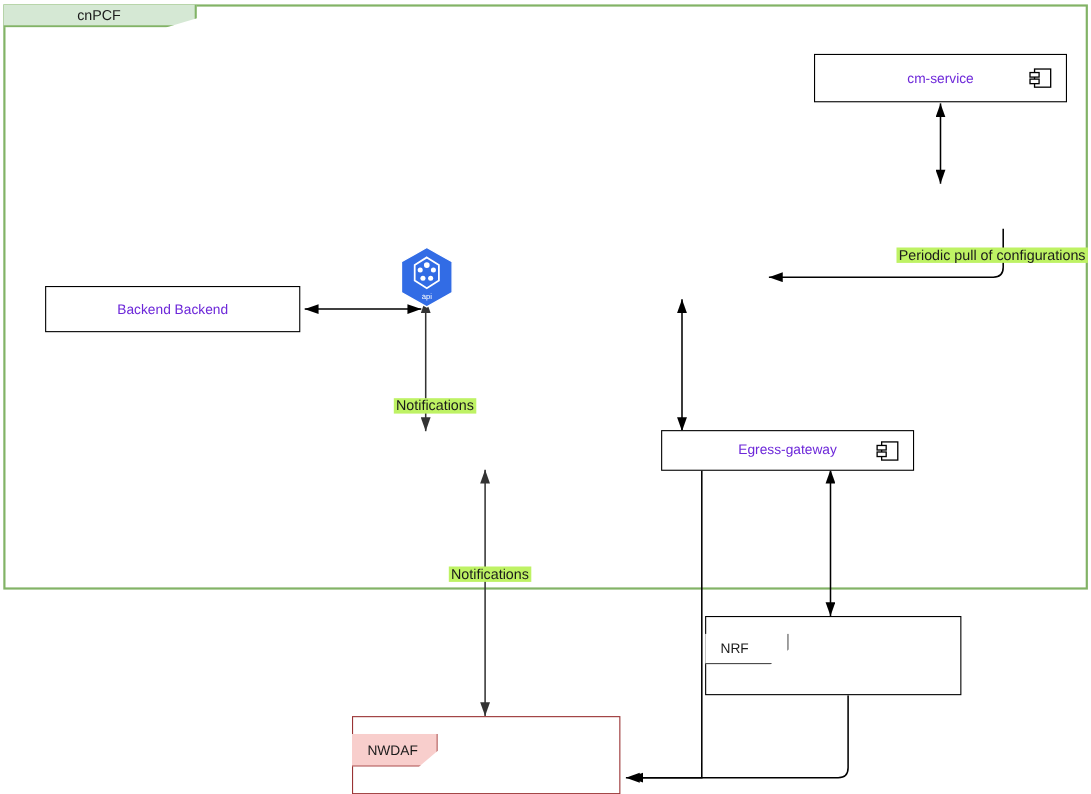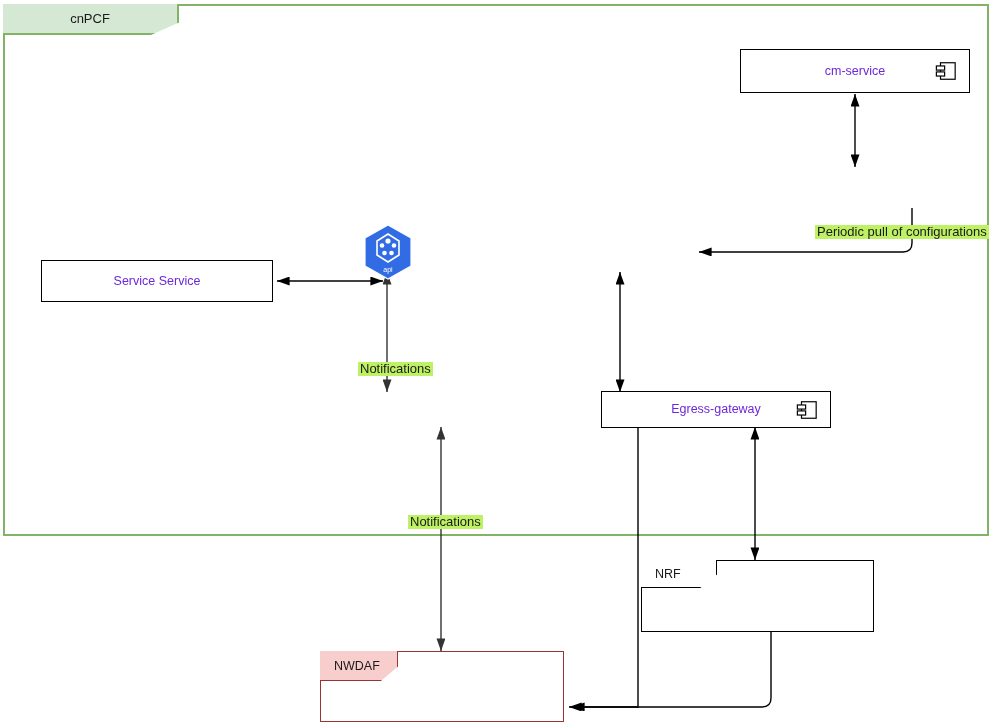--- a/index.html
+++ b/index.html
@@ -108,21 +108,21 @@
     position: absolute;
     left: 0; top: 0;
     width: 100%; height: 100%;
     box-sizing: border-box;
     border: 1px solid #000000;
     background: #ffffff;
   }
   .pkg-tab {
     position: absolute;
     left: 0;
-    top: 0;
+    top: 16px;
     box-sizing: border-box;
     border: 1px solid #000000;
     border-top: none;
     border-left: none;
     background: #ffffff;
     display: flex;
     align-items: center;
     padding-left: 14px;
     font-size: 12.5px;
     color: #1a1a1a;
@@ -141,21 +141,21 @@
     padding: 0 2px;
     line-height: 1.1;
   }
 </style>
 </head>
 <body>
 
 <div id="canvas">
 
   <div class="container-box" style="left:3px; top:4px; width:986px; height:532px;"></div>
-  <div class="container-tab" style="left:3px; top:4px; width:176px; height:31px;">
+  <div class="container-tab" style="left:3px; top:4px; width:176px; height:21px;">
     <span>cnPCF</span>
   </div>
 
   <svg class="layer" viewBox="0 0 992 722">
     <defs>
       <marker id="ah" markerWidth="10" markerHeight="10" refX="9" refY="3.2" orient="auto" markerUnits="strokeWidth">
         <path d="M0,0 L9,3.2 L0,6.4 z" fill="#000000"></path>
       </marker>
       <marker id="ah-start" markerWidth="10" markerHeight="10" refX="0" refY="3.2" orient="auto" markerUnits="strokeWidth">
         <path d="M9,0 L0,3.2 L9,6.4 z" fill="#000000"></path>
@@ -207,21 +207,21 @@
       <circle cx="26" cy="17" r="2.6"></circle>
       <circle cx="20" cy="21.5" r="2.3"></circle>
       <circle cx="32" cy="21.5" r="2.3"></circle>
       <circle cx="22.5" cy="29" r="2.3"></circle>
       <circle cx="29.5" cy="29" r="2.3"></circle>
     </g>
     <text x="26" y="48" text-anchor="middle" font-family="Liberation Sans, sans-serif" font-size="7" fill="#ffffff">api</text>
   </svg>
 
   <div class="comp" style="left:41px; top:260px; width:232px; height:42px;">
-    <span class="comp-label">Service Service</span>
+    <span class="comp-label">Backend Backend</span>
   </div>
 
 
   <div class="comp" style="left:601px; top:391px; width:230px; height:37px;">
     <span class="comp-label">Egress-gateway</span>
     <svg class="comp-icon" viewBox="0 0 24 24">
       <rect x="6" y="3" width="16" height="18" fill="#ffffff" stroke="#000000" stroke-width="1.3"></rect>
       <rect x="1.5" y="6.5" width="9" height="4.5" fill="#ffffff" stroke="#000000" stroke-width="1.3"></rect>
       <rect x="1.5" y="13" width="9" height="4.5" fill="#ffffff" stroke="#000000" stroke-width="1.3"></rect>
     </svg>

